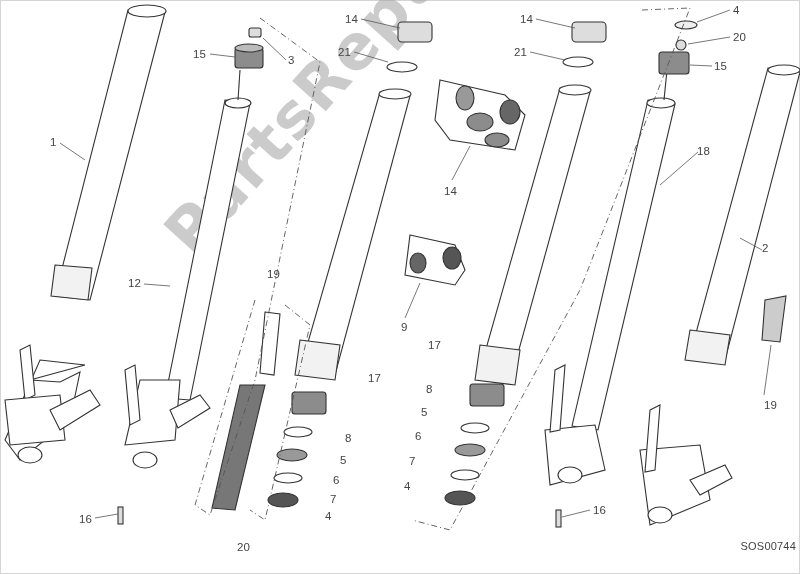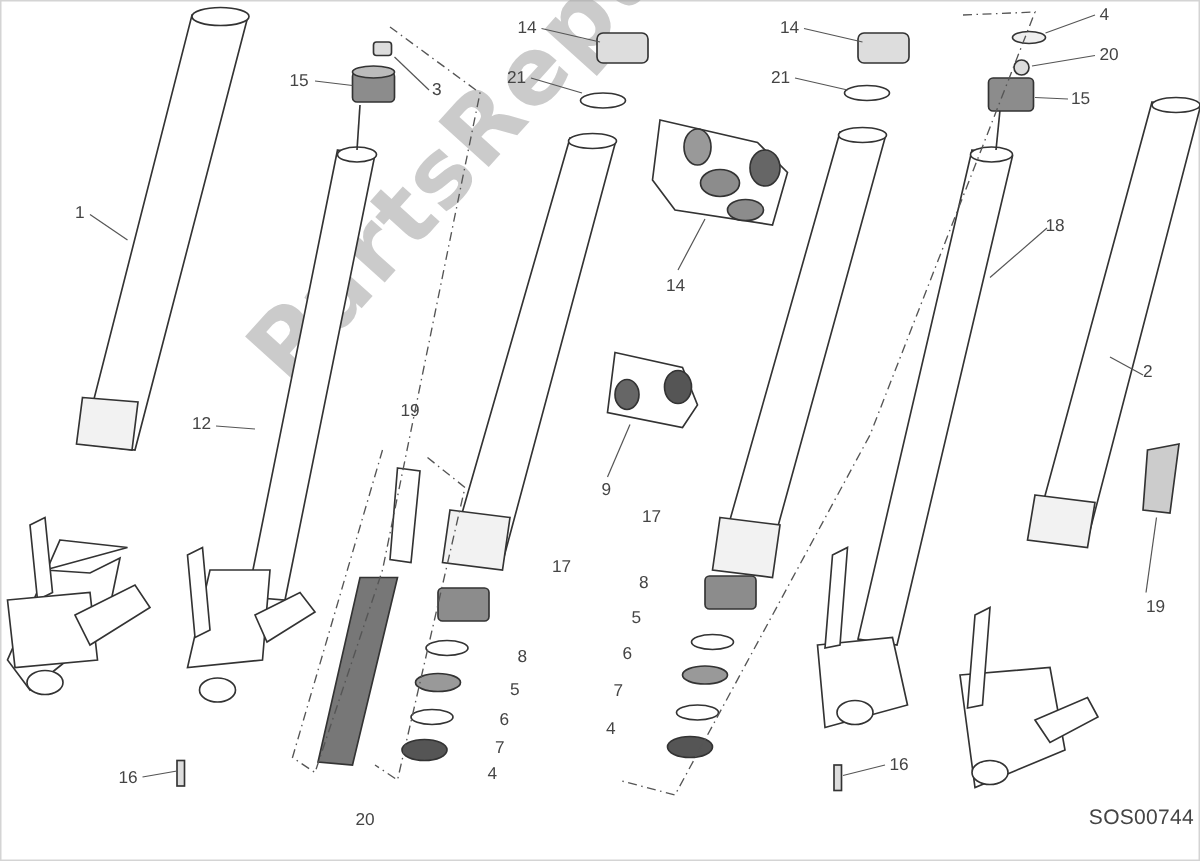--- a/index.html
+++ b/index.html
@@ -1,20 +1,20 @@
 <!DOCTYPE html>
 <html><head>
 <meta charset="utf-8">
 <style>
   html, body { margin: 0; padding: 0; background: #ffffff; }
   body { width: 800px; height: 574px; overflow: hidden; position: relative; font-family: "Liberation Sans", sans-serif; }
   .frame { position: absolute; left: 0; top: 0; width: 798px; height: 572px; border: 1px solid #d4d4d4; background: #fff; }
   svg { position: absolute; left: 0; top: 0; }
   .lbl { position: absolute; font-size: 11.5px; color: #444; line-height: 1; white-space: nowrap; }
-  .code { position: absolute; font-size: 14px; color: #444; right: 4px; bottom: 22px; letter-spacing: 0.2px; }
+  .code { position: absolute; font-size: 11px; color: #444; right: 4px; bottom: 22px; letter-spacing: 0.2px; }
   .wm { position: absolute; left: 150px; top: 220px; font-size: 62px; font-weight: bold; color: rgba(160,160,160,0.55);
         transform: rotate(-48deg); transform-origin: 0 0; letter-spacing: 2px; font-family: "DejaVu Sans", sans-serif; white-space: nowrap; }
 </style>
 </head>
 <body>
 
 <div class="frame"></div>
 
 <div class="wm">PartsRepublik</div>
 

